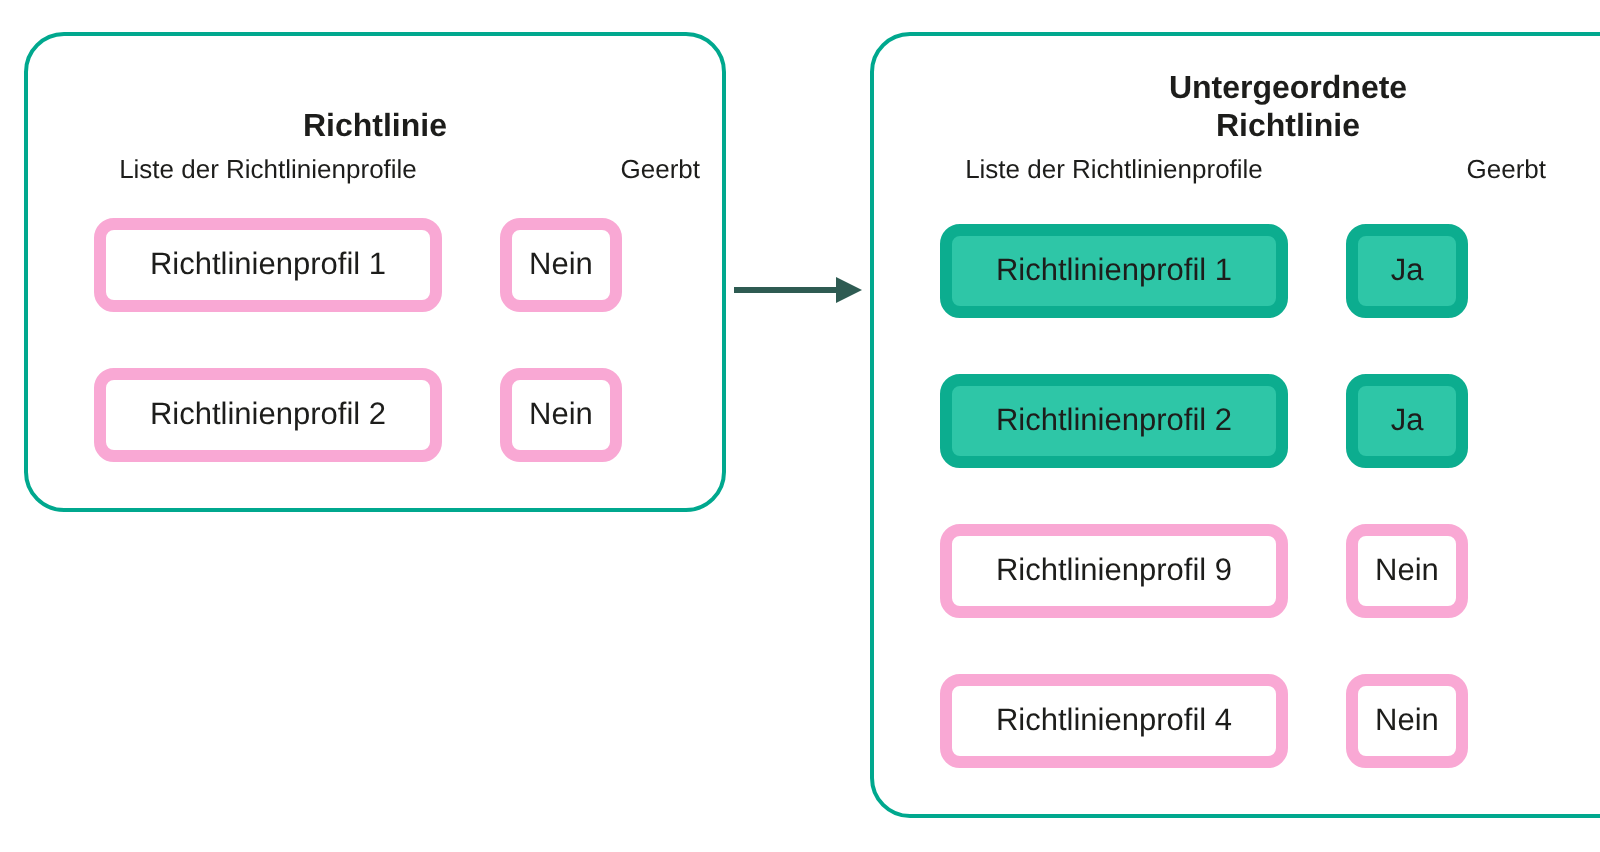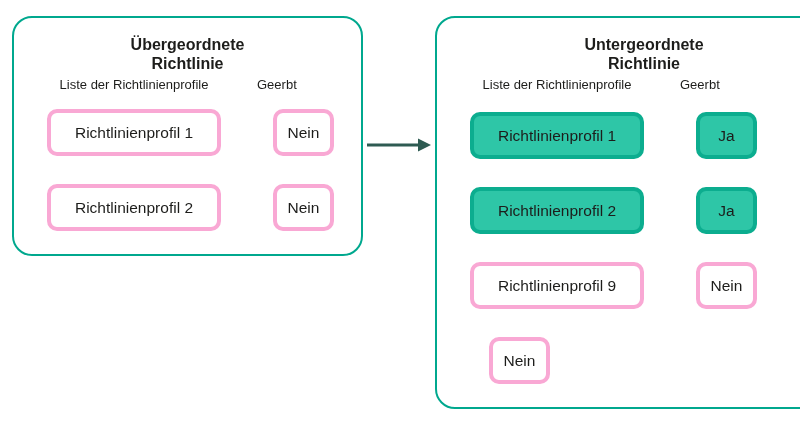--- a/index.html
+++ b/index.html
@@ -15,45 +15,45 @@
     background:#ffffff;
   }
   .panel-left  { left:12px;  top:16px; width:351px; height:240px; }
   .panel-right { left:435px; top:16px; width:418px; height:393px; }
   .panel-title {
     margin-top:17px; text-align:center;
     font-weight:bold; font-size:16px; line-height:1.2;
   }
   .header-row { display:flex; margin-top:4px; font-size:13px; }
   .hdr-profiles { width:174px; margin-left:33px; text-align:center; white-space:nowrap; }
-  .hdr-inherited { width:61px; margin-left:36px; text-align:left; }
+  .hdr-inherited { width:61px; margin-left:68px; text-align:right; }
   .rows { display:flex; flex-direction:column; gap:28px; }
   .panel-left  .rows { margin-top:17px; }
   .panel-right .rows { margin-top:20px; }
   .row { display:flex; align-items:center; }
   .cellbox {
     box-sizing:border-box; height:47px;
-    border:4px solid #f9a8d4; border-radius:10px;
+    border:6px solid #f9a8d4; border-radius:10px;
     background:#ffffff;
     display:flex; align-items:center; justify-content:center;
     font-size:15.5px; white-space:nowrap;
   }
   .profile-box { width:174px; margin-left:33px; }
-  .value-box   { width:61px;  margin-left:52px; }
+  .value-box   { width:61px;  margin-left:29px; }
   .filled { background:#2ec6a7; border-color:#0cad8f; }
   .flow-arrow { position:absolute; left:367px; top:137px; width:64px; height:16px; }
 </style>
 </head>
 <body>
 
 <div class="stage">
 
   <div class="panel panel-left">
     <div class="panel-title">
-      <span>Übergeordnete</span><br>
+      <br>
       <span>Richtlinie</span>
     </div>
     <div class="header-row">
       <div class="hdr-profiles">Liste der Richtlinienprofile</div>
       <div class="hdr-inherited">Geerbt</div>
     </div>
     <div class="rows">
       <div class="row">
         <div class="cellbox profile-box">Richtlinienprofil 1</div>
         <div class="cellbox value-box">Nein</div>
@@ -86,18 +86,19 @@
       </div>
       <div class="row">
         <div class="cellbox profile-box filled">Richtlinienprofil 2</div>
         <div class="cellbox value-box filled">Ja</div>
       </div>
       <div class="row">
         <div class="cellbox profile-box">Richtlinienprofil 9</div>
         <div class="cellbox value-box">Nein</div>
       </div>
       <div class="row">
+        <div class="cellbox profile-box">Richtlinienprofil 4</div>
         <div class="cellbox value-box">Nein</div>
       </div>
     </div>
   </div>
 
 </div>
 
 </body></html>

